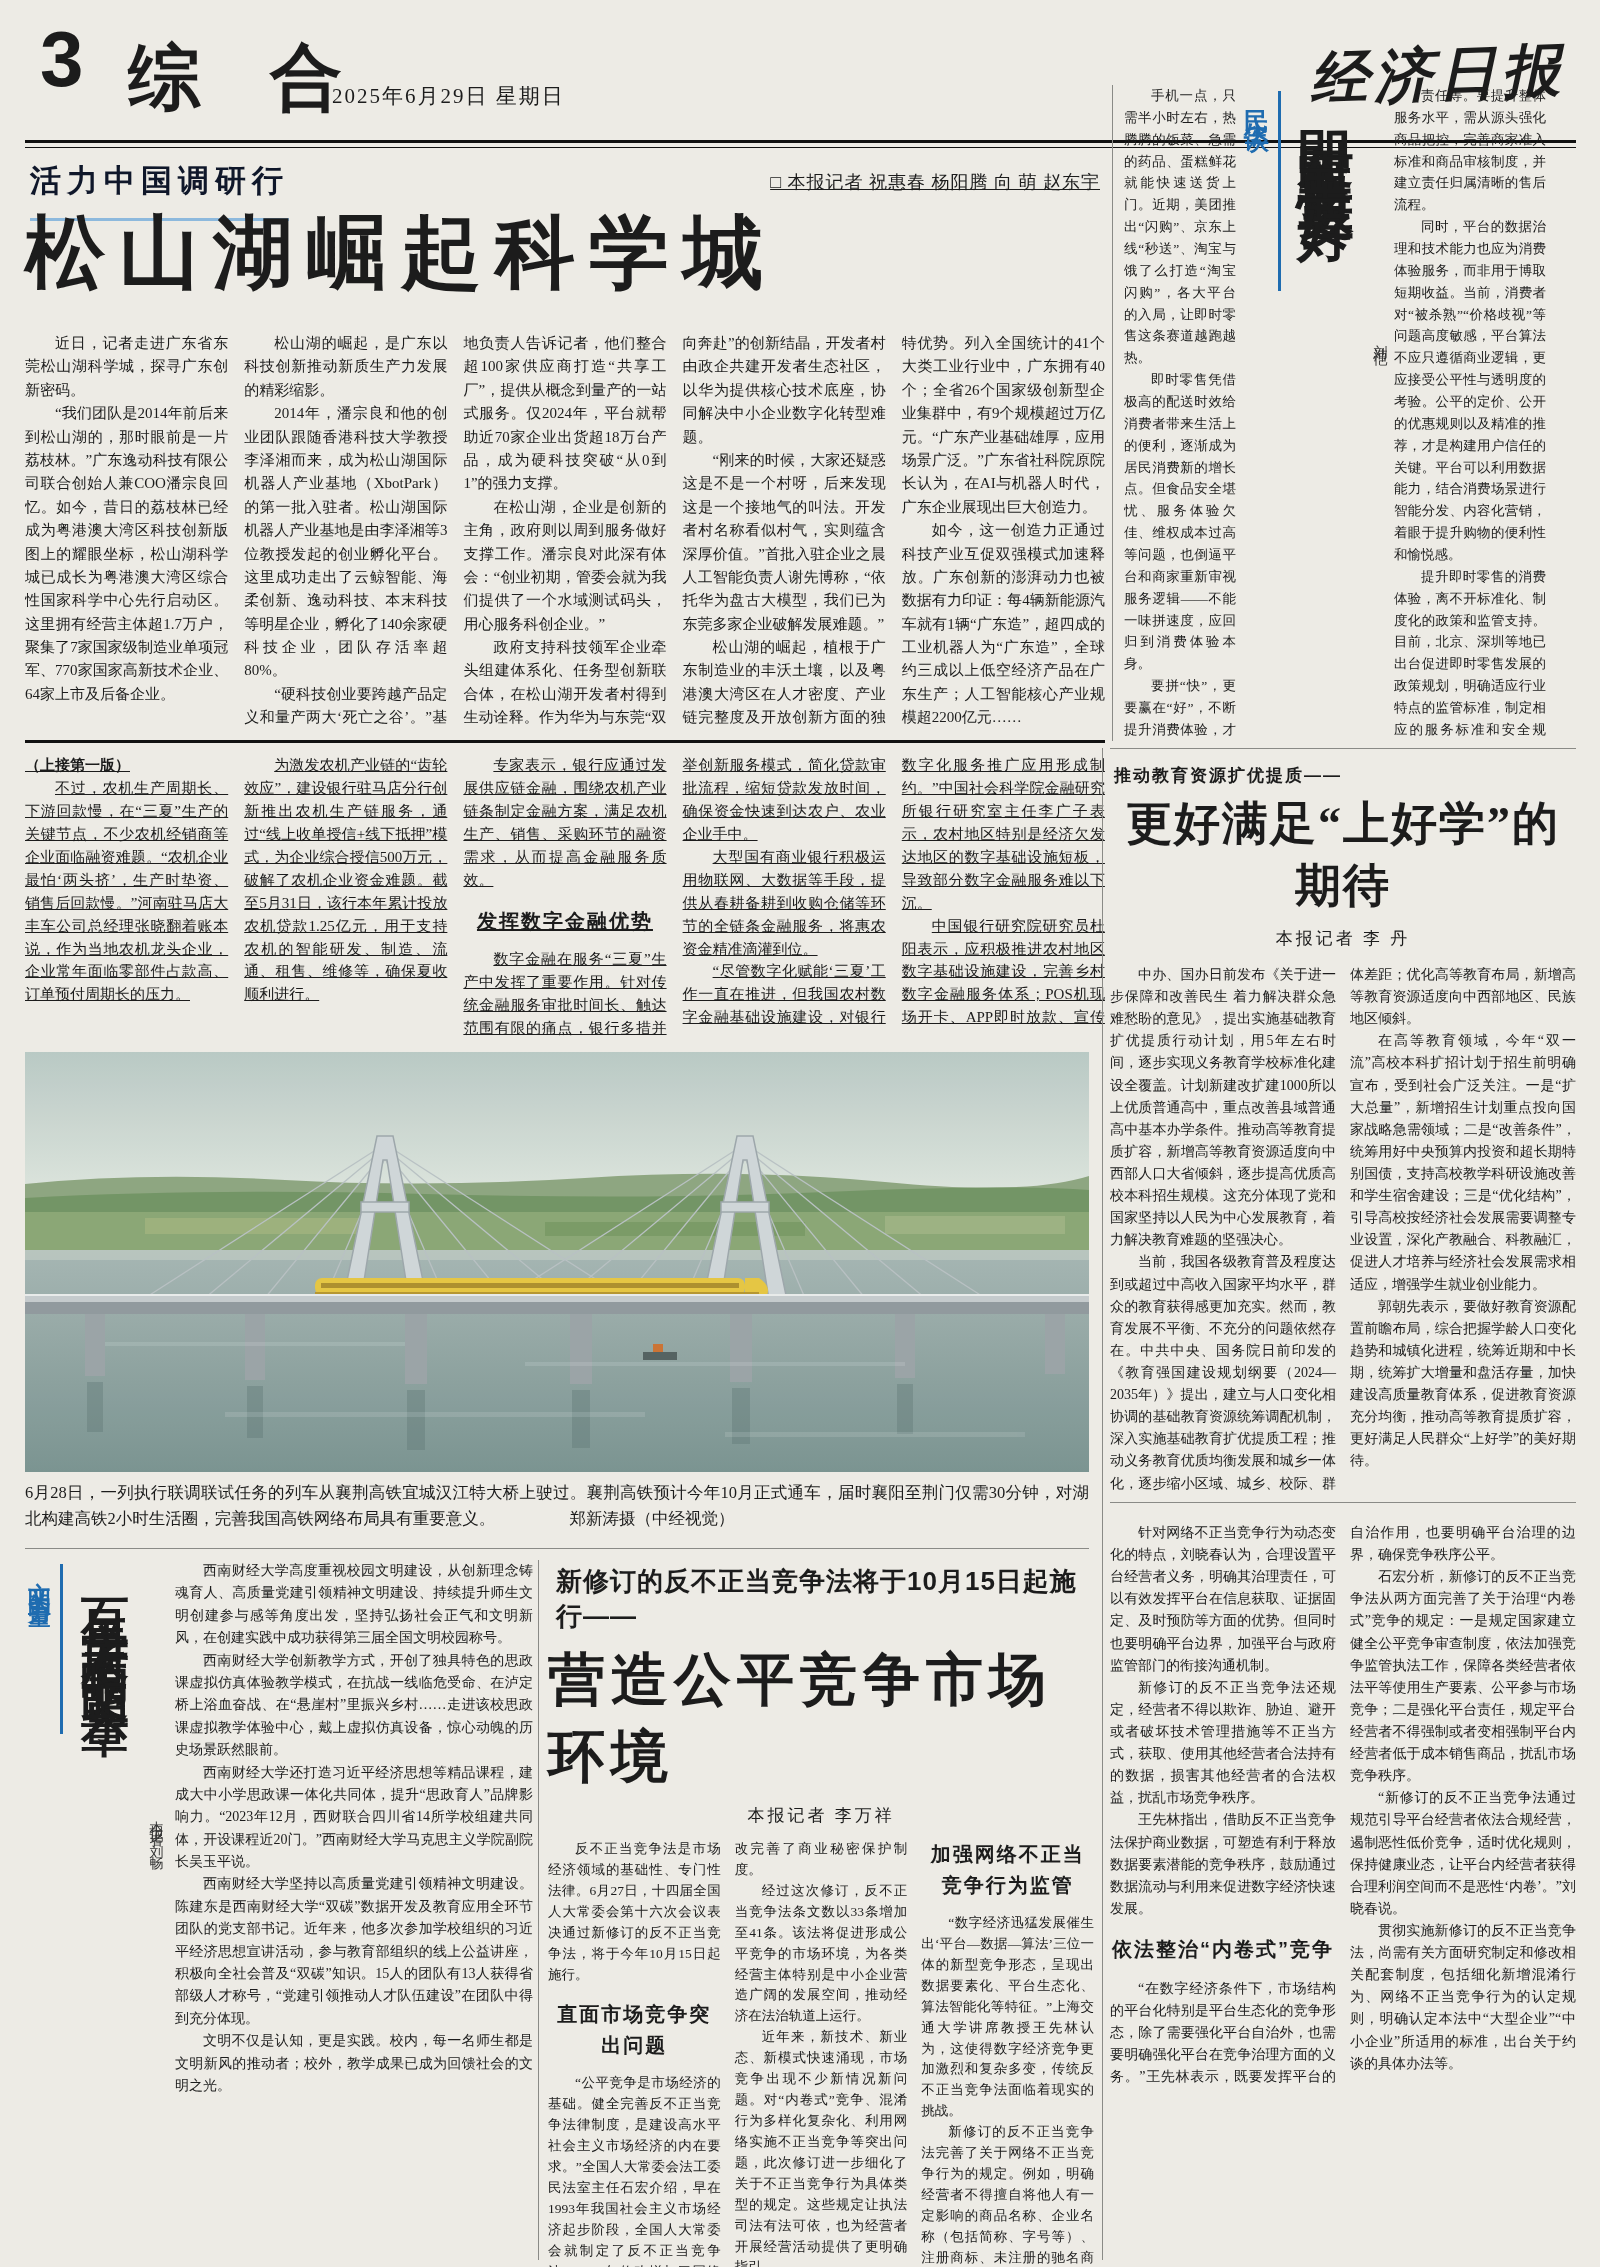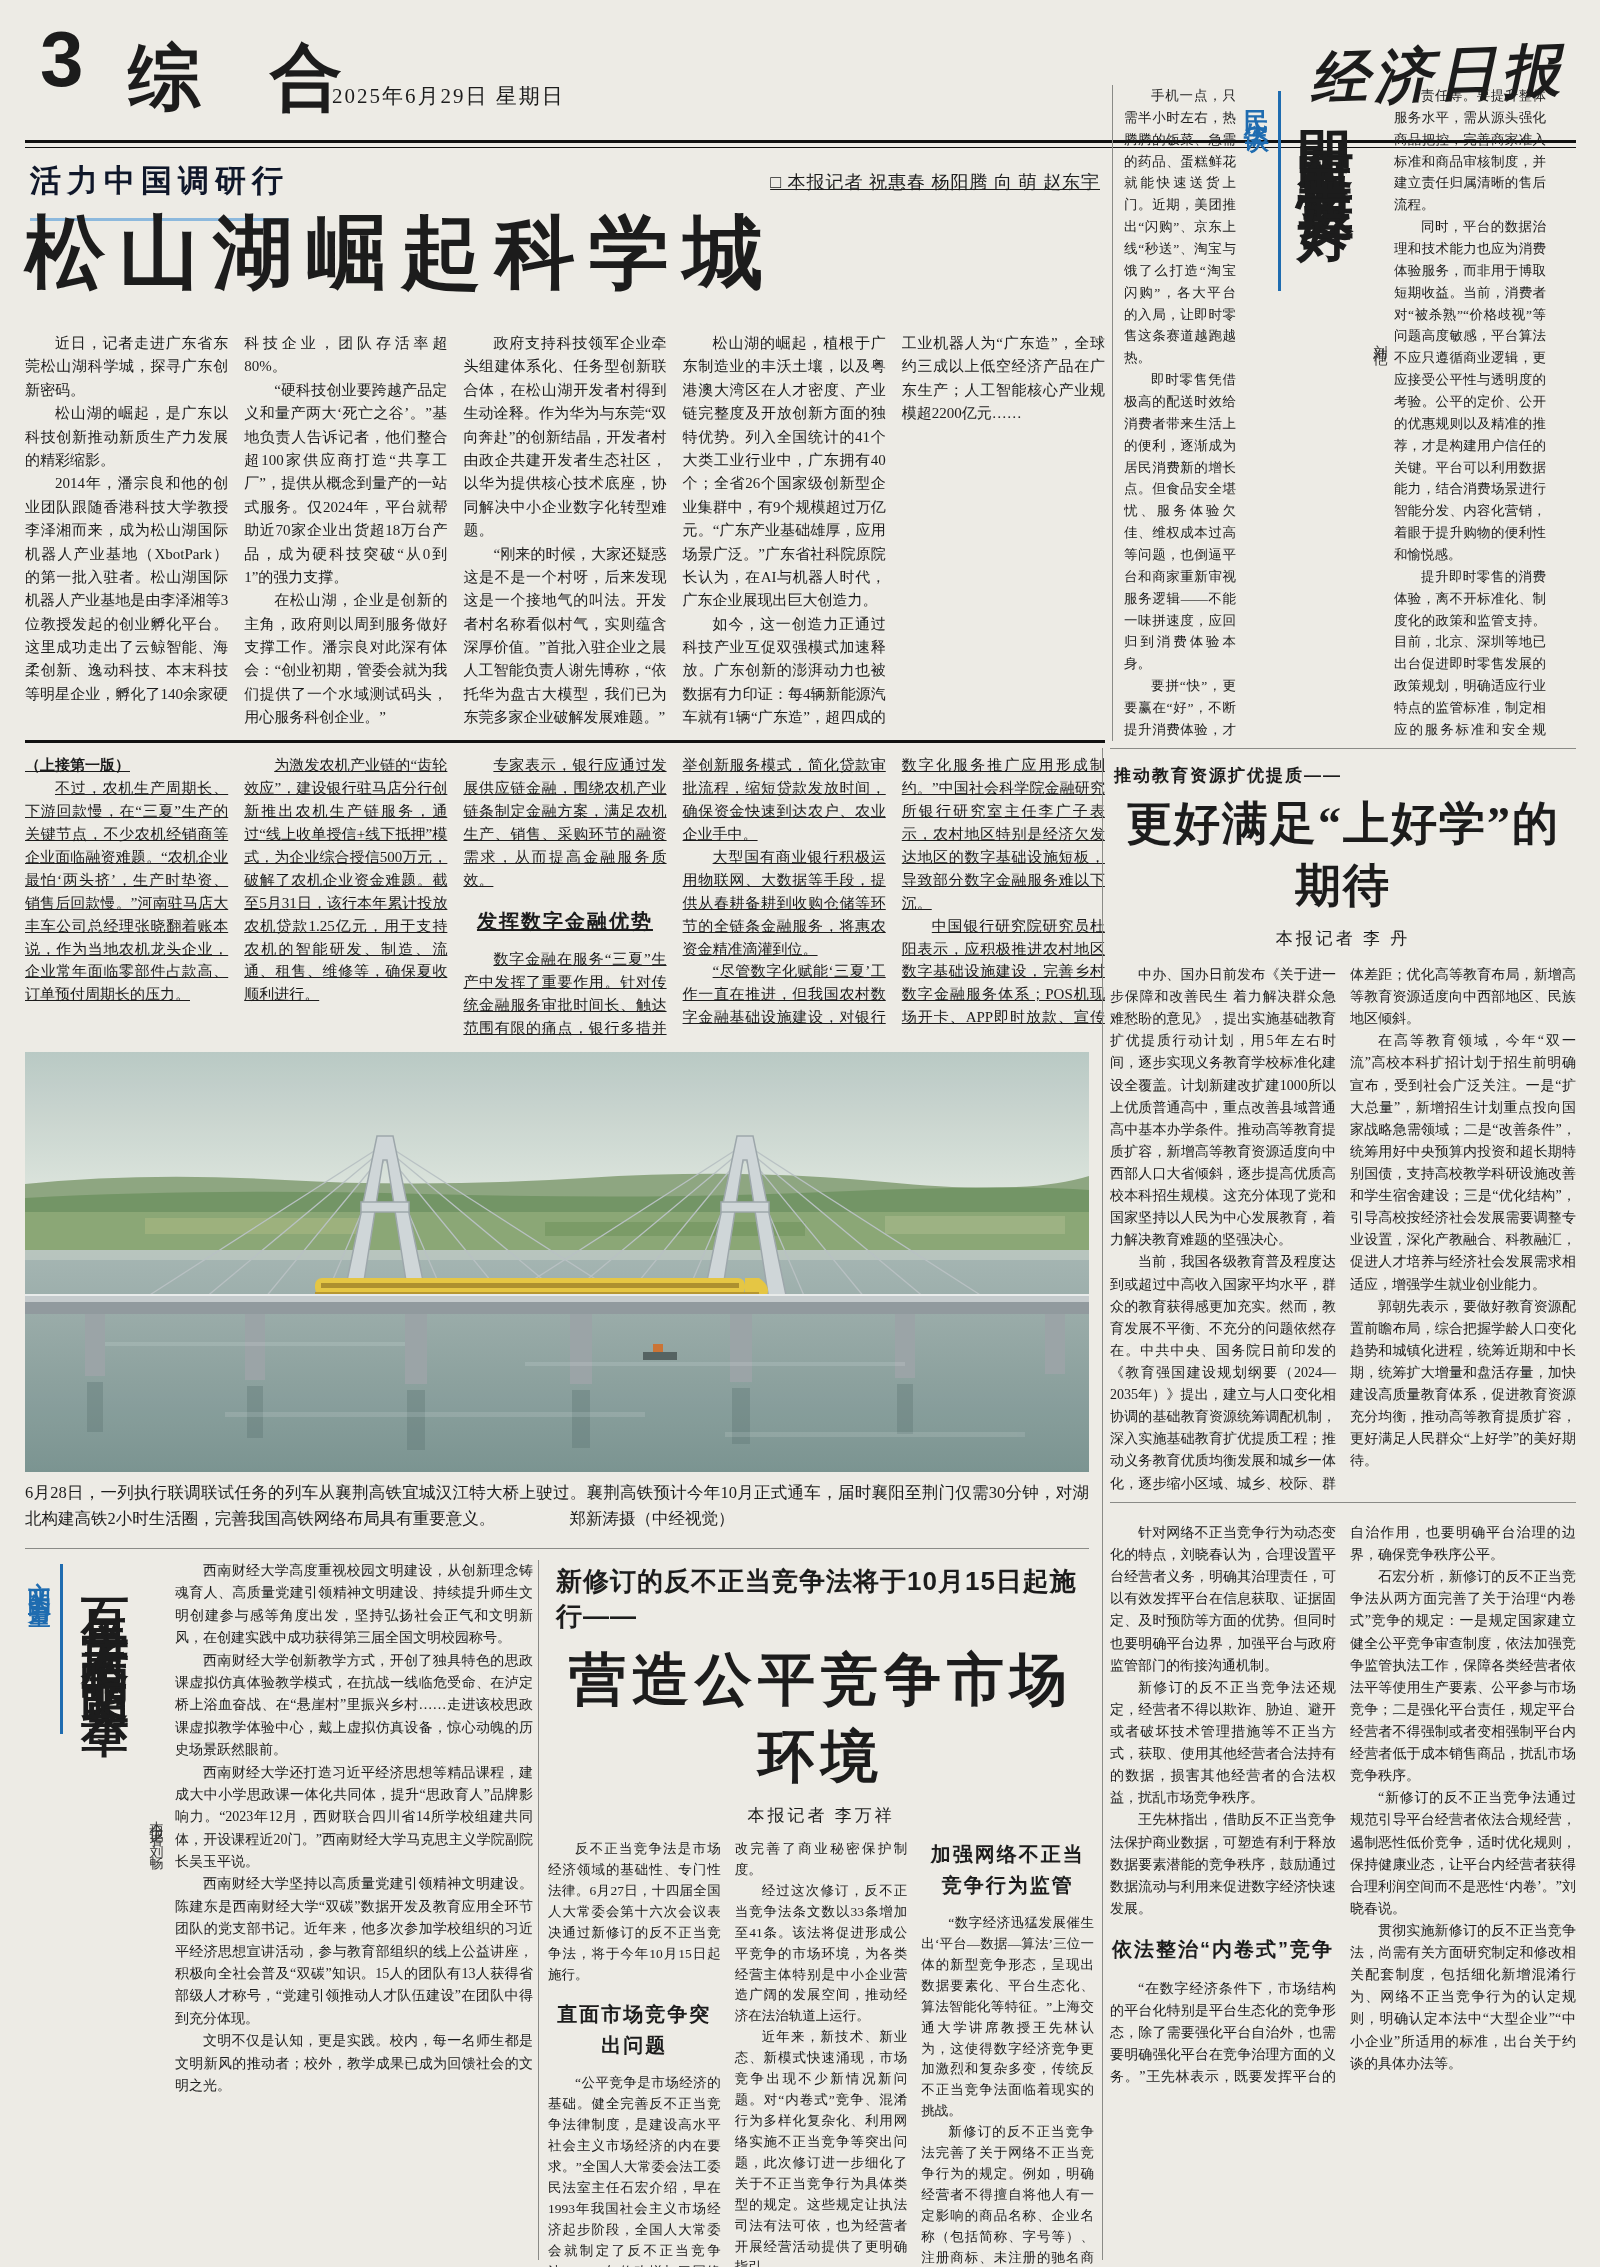--- a/index.html
+++ b/index.html
@@ -63,40 +63,41 @@
   .civ-kicker{writing-mode:vertical-rl;color:#1f6cb0;font-weight:bold;font-family:"Liberation Sans",sans-serif;
     font-size:23px;letter-spacing:6px;border-right:3px solid #1f6cb0;padding-right:4px;height:170px;margin-top:4px;}
   .civ-headline{writing-mode:vertical-rl;font-size:48px;font-weight:bold;font-family:"Liberation Serif",serif;
     letter-spacing:12px;height:640px;}
   .civ-byline{writing-mode:vertical-rl;font-size:14px;letter-spacing:4px;height:200px;align-self:center;color:#333;}
   .civ-body{flex:1;font-size:14px;line-height:1.6;text-align:justify;overflow:hidden;}
   .civ-body p{margin:0;text-indent:2em;}
   
   .comp{left:548px;top:1560px;width:546px;height:700px;}
   .comp-kicker{font-family:"Liberation Sans",sans-serif;font-weight:bold;font-size:26px;letter-spacing:1px;margin:4px 0 8px 8px;}
-  .comp-headline{text-align:center;font-size:57px;font-weight:bold;font-family:"Liberation Sans",sans-serif;letter-spacing:6px;margin:2px 0 8px;}
+  .comp-headline{font-size:57px;font-weight:bold;font-family:"Liberation Sans",sans-serif;letter-spacing:6px;margin:2px 0 8px;}
   .comp-byline{text-align:center;font-size:17px;letter-spacing:3px;margin-bottom:12px;}
   .comp-body{height:480px;column-count:3;column-gap:14px;font-size:13.5px;line-height:1.55;overflow:hidden;}
   .comp-right{left:1110px;top:1512px;width:466px;height:748px;padding-top:10px;
     column-count:2;column-gap:14px;font-size:14px;line-height:1.58;overflow:hidden;}
 </style>
 </head>
 <body>
 
 <div class="abs page-num">3</div>
 <div class="abs section-name">综 合</div>
 <div class="abs issue-date">2025年6月29日  星期日</div>
 <div class="abs paper-logo">经济日报</div>
 <div class="abs masthead-rule"></div>
 
 <div class="abs kicker-blue" style="left:30px;top:160px;">活力中国调研行</div>
 <div class="abs lead-byline">□ 本报记者 祝惠春 杨阳腾 向 萌 赵东宇</div>
 <div class="abs lead-headline">松山湖崛起科学城</div>
 <div class="abs lead-body body-text cols">
     <p>近日，记者走进广东省东莞松山湖科学城，探寻广东创新密码。</p>
+    <p>“我们团队是2014年前后来到松山湖的，那时眼前是一片荔枝林。”广东逸动科技有限公司联合创始人兼COO潘宗良回忆。如今，昔日的荔枝林已经成为粤港澳大湾区科技创新版图上的耀眼坐标，松山湖科学城已成长为粤港澳大湾区综合性国家科学中心先行启动区。这里拥有经营主体超1.7万户，聚集了7家国家级制造业单项冠军、770家国家高新技术企业、64家上市及后备企业。</p>
     <p>松山湖的崛起，是广东以科技创新推动新质生产力发展的精彩缩影。</p>
     <p>2014年，潘宗良和他的创业团队跟随香港科技大学教授李泽湘而来，成为松山湖国际机器人产业基地（XbotPark）的第一批入驻者。松山湖国际机器人产业基地是由李泽湘等3位教授发起的创业孵化平台。这里成功走出了云鲸智能、海柔创新、逸动科技、本末科技等明星企业，孵化了140余家硬科技企业，团队存活率超80%。</p>
     <p>“硬科技创业要跨越产品定义和量产两大‘死亡之谷’。”基地负责人告诉记者，他们整合超100家供应商打造“共享工厂”，提供从概念到量产的一站式服务。仅2024年，平台就帮助近70家企业出货超18万台产品，成为硬科技突破“从0到1”的强力支撑。</p>
     <p>在松山湖，企业是创新的主角，政府则以周到服务做好支撑工作。潘宗良对此深有体会：“创业初期，管委会就为我们提供了一个水域测试码头，用心服务科创企业。”</p>
     <p>政府支持科技领军企业牵头组建体系化、任务型创新联合体，在松山湖开发者村得到生动诠释。作为华为与东莞“双向奔赴”的创新结晶，开发者村由政企共建开发者生态社区，以华为提供核心技术底座，协同解决中小企业数字化转型难题。</p>
     <p>“刚来的时候，大家还疑惑这是不是一个村呀，后来发现这是一个接地气的叫法。开发者村名称看似村气，实则蕴含深厚价值。”首批入驻企业之晨人工智能负责人谢先博称，“依托华为盘古大模型，我们已为东莞多家企业破解发展难题。”</p>
     <p>松山湖的崛起，植根于广东制造业的丰沃土壤，以及粤港澳大湾区在人才密度、产业链完整度及开放创新方面的独特优势。列入全国统计的41个大类工业行业中，广东拥有40个；全省26个国家级创新型企业集群中，有9个规模超过万亿元。“广东产业基础雄厚，应用场景广泛。”广东省社科院原院长认为，在AI与机器人时代，广东企业展现出巨大创造力。</p>
     <p>如今，这一创造力正通过科技产业互促双强模式加速释放。广东创新的澎湃动力也被数据有力印证：每4辆新能源汽车就有1辆“广东造”，超四成的工业机器人为“广东造”，全球约三成以上低空经济产品在广东生产；人工智能核心产业规模超2200亿元……</p>
   </div>
 <div class="abs hrule-heavy" style="left:25px;top:740px;width:1080px;"></div>

